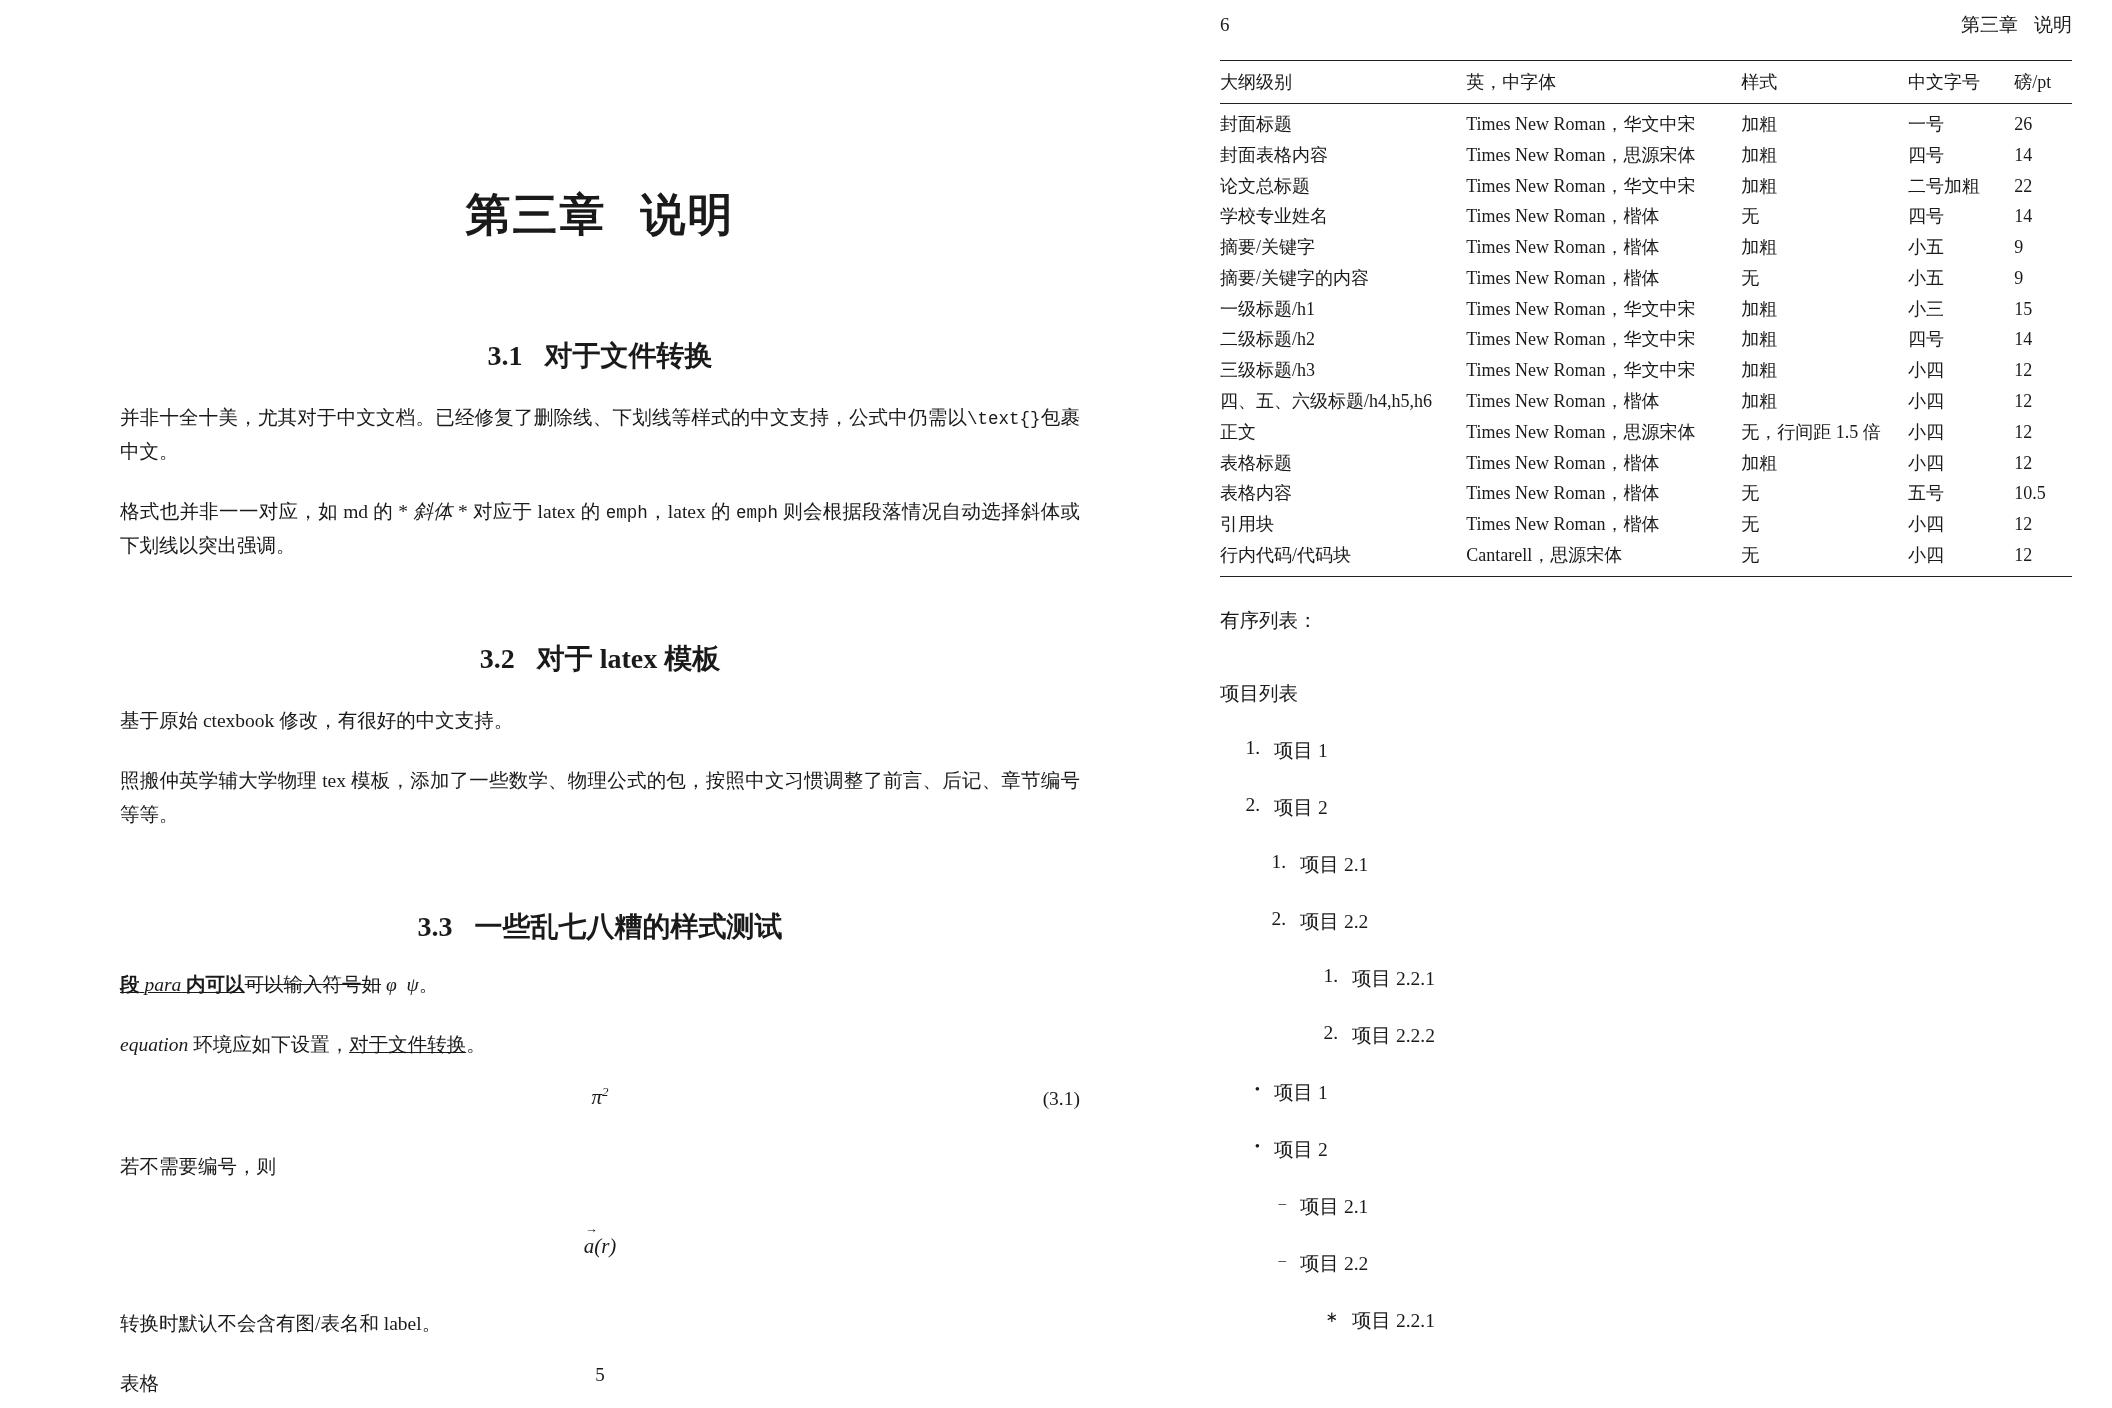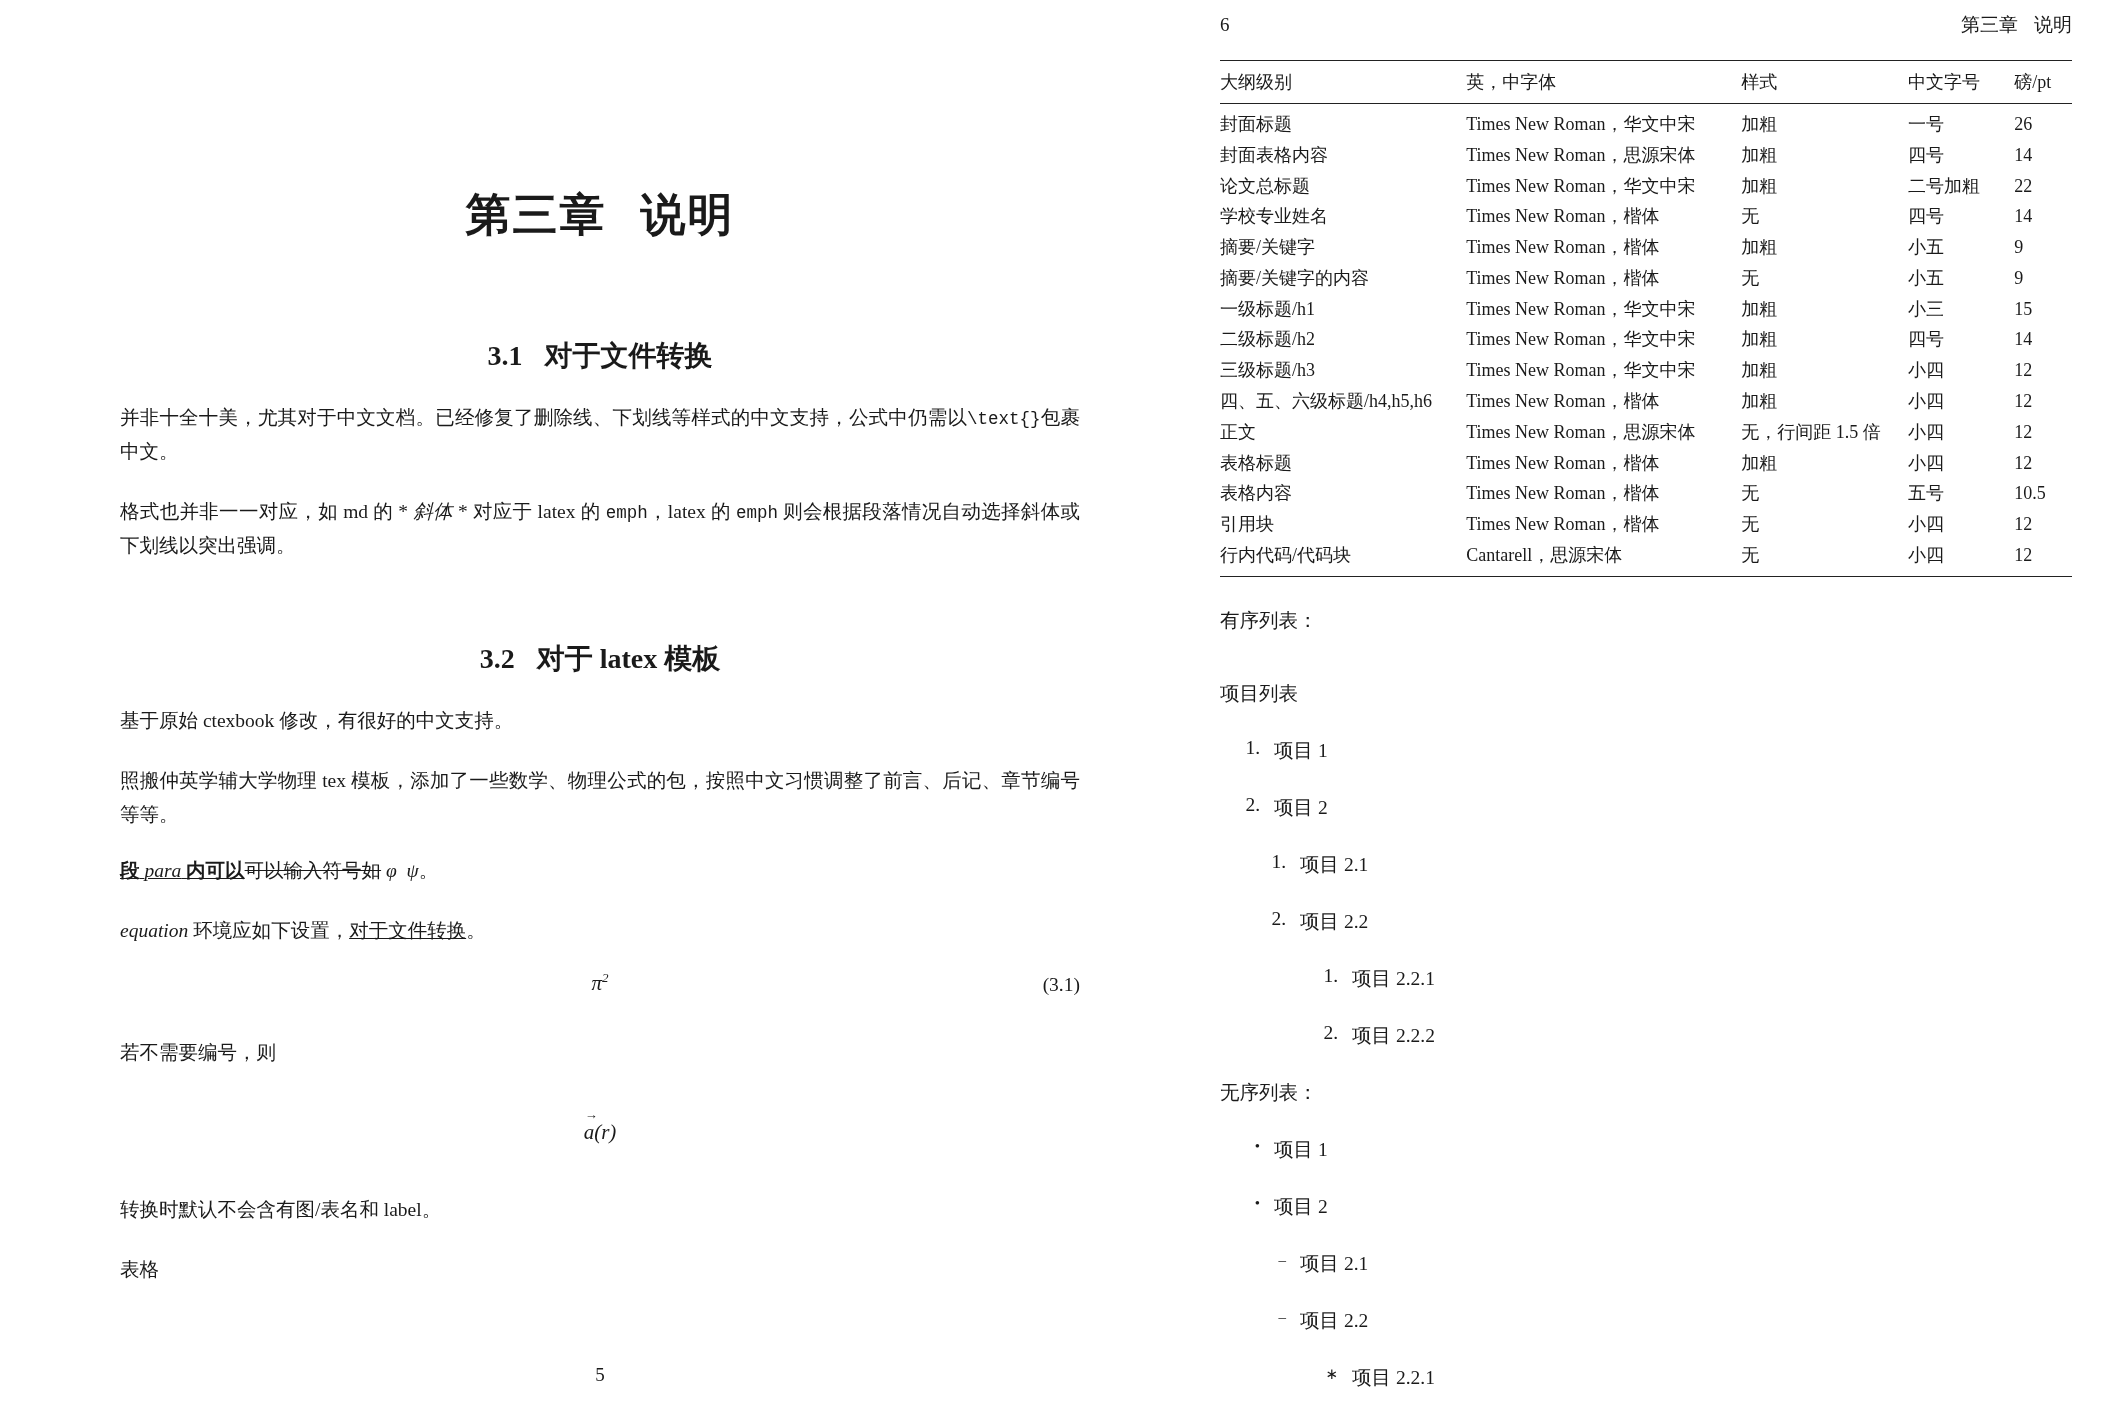--- a/index.html
+++ b/index.html
@@ -202,20 +202,23 @@
       <span>格式也并非一一对应，如 md 的 </span><span>*</span><span class="it"> 斜体 </span><span>*</span><span> 对应于 latex 的 </span><span class="mono">emph</span><span>，latex 的 </span><span class="mono">emph</span><span> 则会根据段落情况自动选择斜体或下划线以突出强调。</span>
     </p>
 
     <h2 class="sec-h sec2">
       <span class="num">3.2</span><span>对于 latex 模板</span>
     </h2>
 
     <p class="para">基于原始 ctexbook 修改，有很好的中文支持。</p>
     <p class="para">照搬仲英学辅大学物理 tex 模板，添加了一些数学、物理公式的包，按照中文习惯调整了前言、后记、章节编号等等。</p>
 
+    <h2 class="sec-h sec3">
+      <span class="num">3.3</span><span>一些乱七八糟的样式测试</span>
+    </h2>
 
     <p class="para tight">
       <span class="b u">段</span><span class="it u">&nbsp;</span><span class="it u">para</span><span class="it u">&nbsp;</span><span class="b u">内可以</span><span class="strike">可以输入符号如</span>&nbsp;<span class="mathit">φ</span>&nbsp;&nbsp;<span class="mathit">ψ</span><span>。</span>
     </p>
 
     <p class="para">
       <span class="it">equation</span><span> 环境应如下设置，</span><span class="u">对于文件转换</span><span>。</span>
     </p>
 
     <div class="equation-row">
@@ -387,21 +390,20 @@
           </div>
           <div class="li lvl2">
             <span class="marker">1.</span>
             <span>项目 2.2.1</span>
           </div>
           <div class="li lvl2">
             <span class="marker">2.</span>
             <span>项目 2.2.2</span>
           </div>
         </div>
-      <div class="rp-line">无序列表：</div>
       <div id="unordered-list" class="list-ul">
           <div class="li lvl0">
             <span class="marker bullet">•</span>
             <span>项目 1</span>
           </div>
           <div class="li lvl0">
             <span class="marker bullet">•</span>
             <span>项目 2</span>
           </div>
           <div class="li lvl1">

